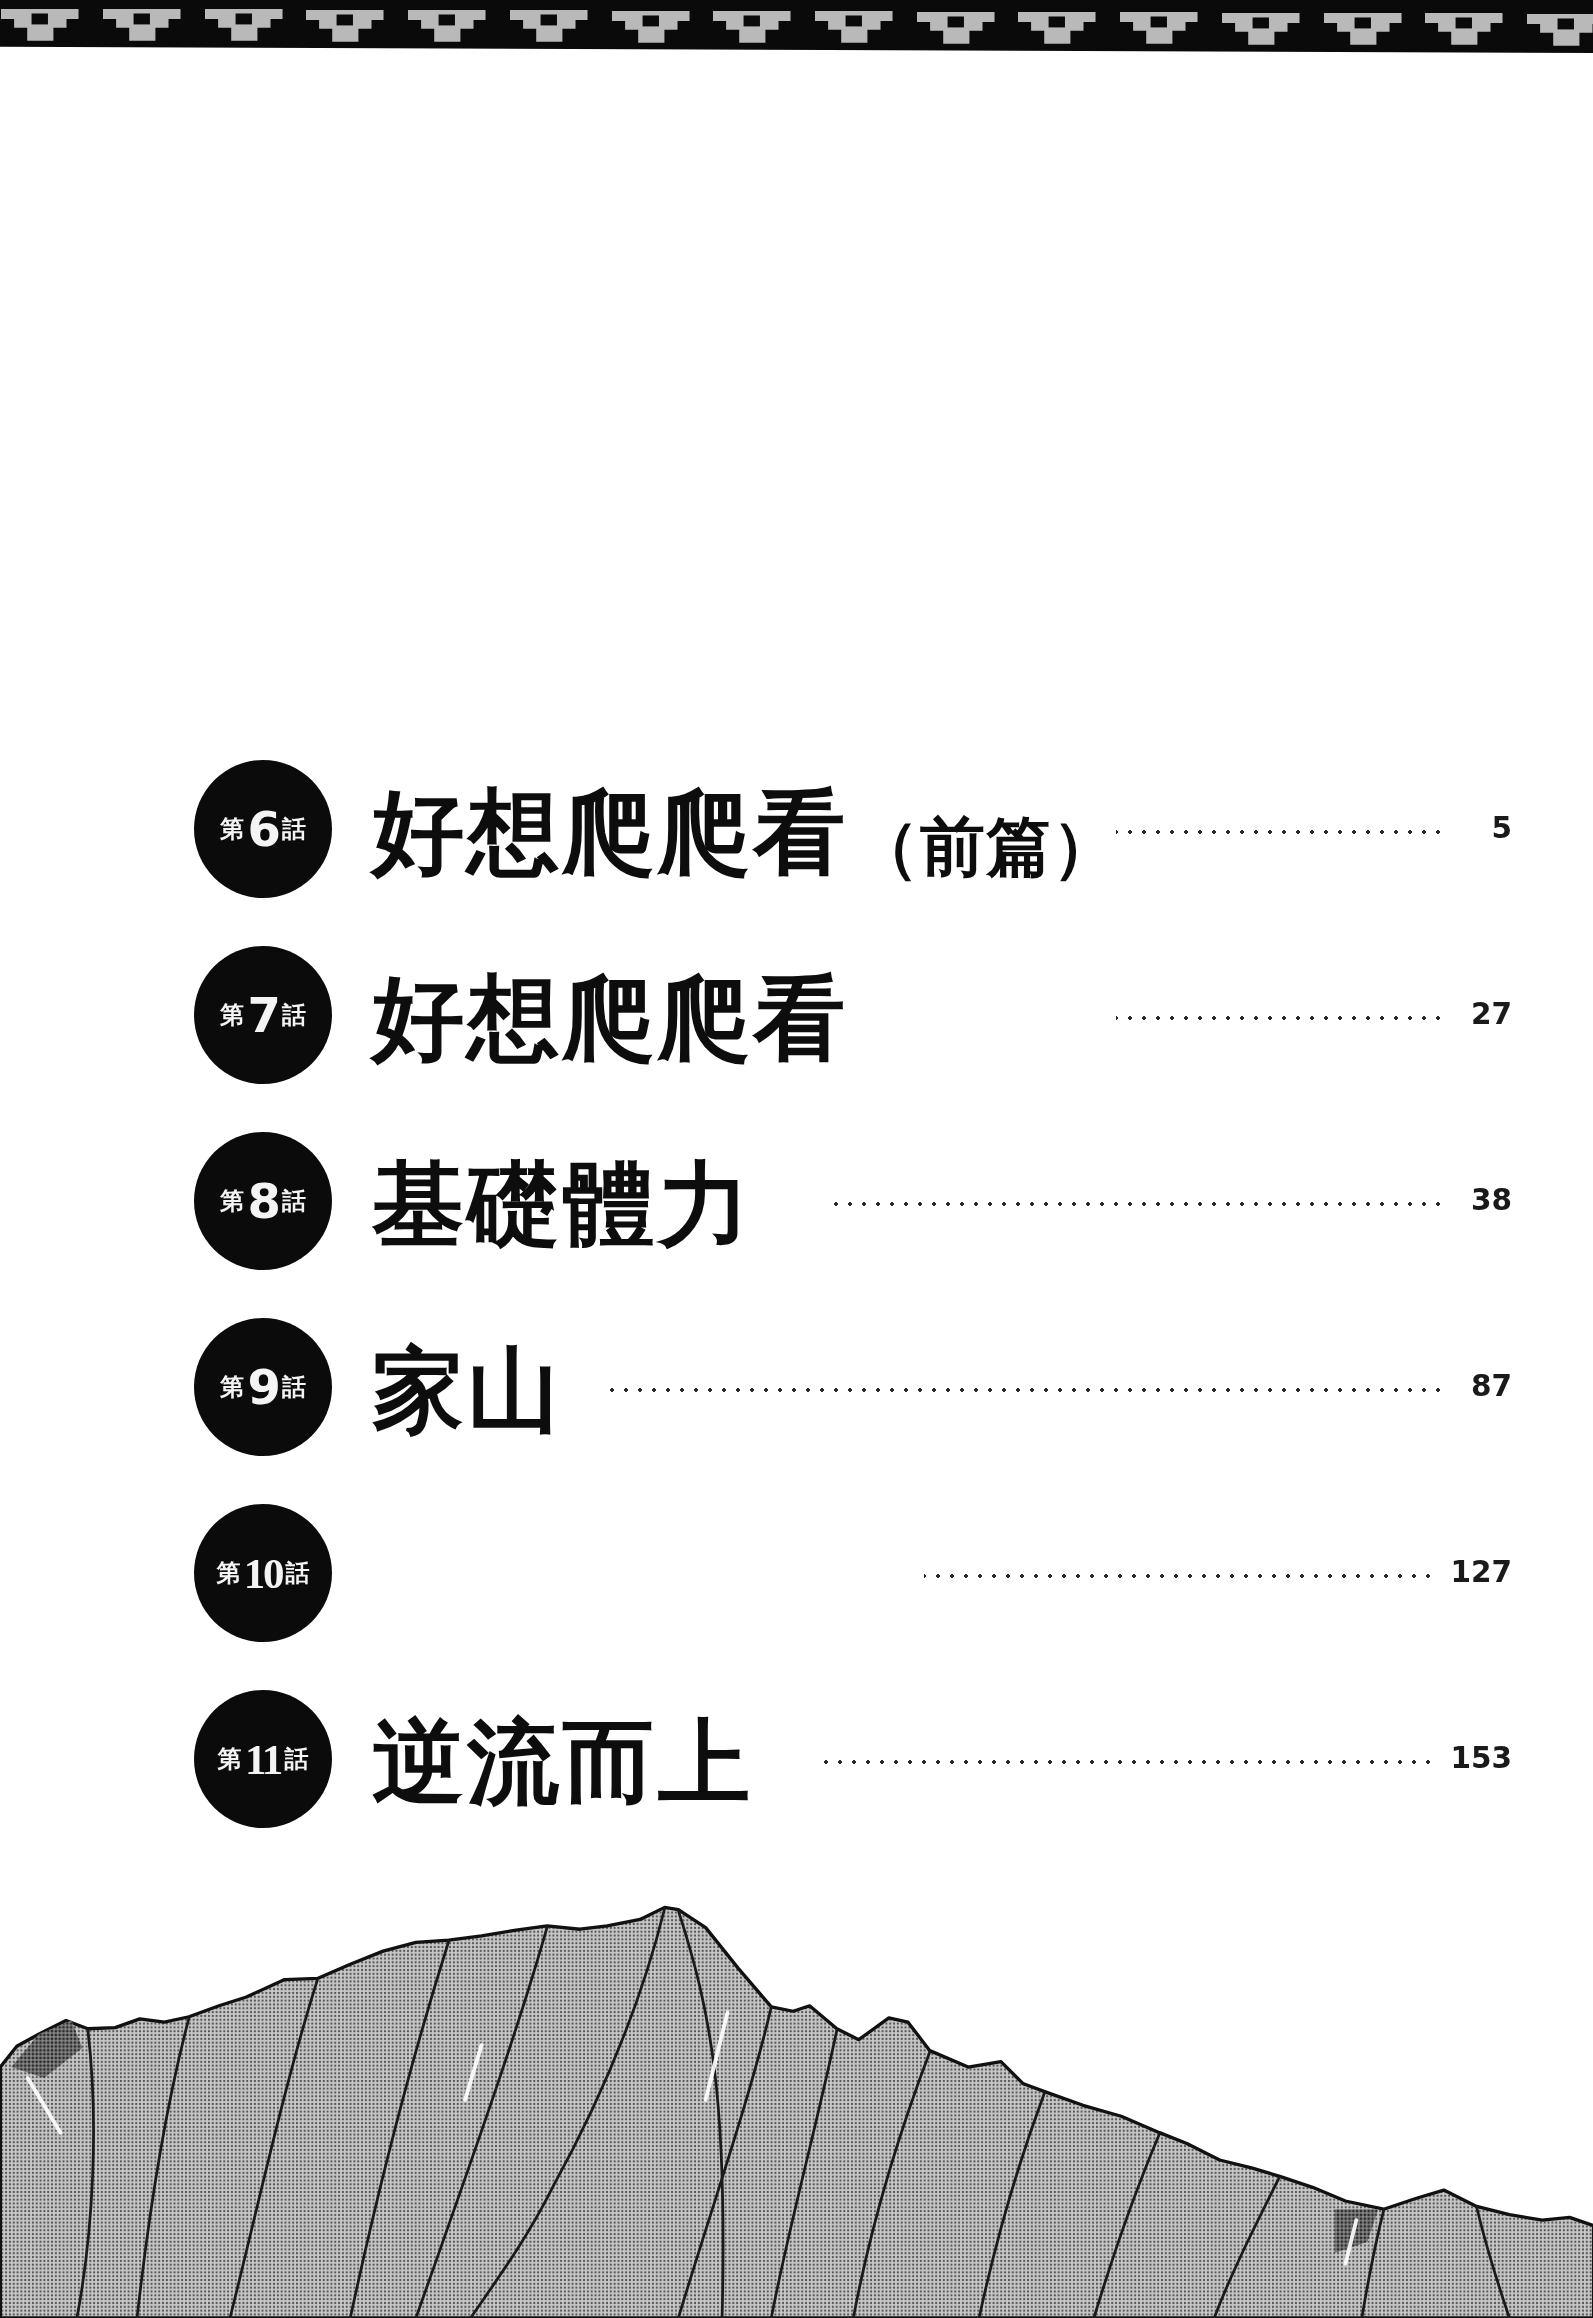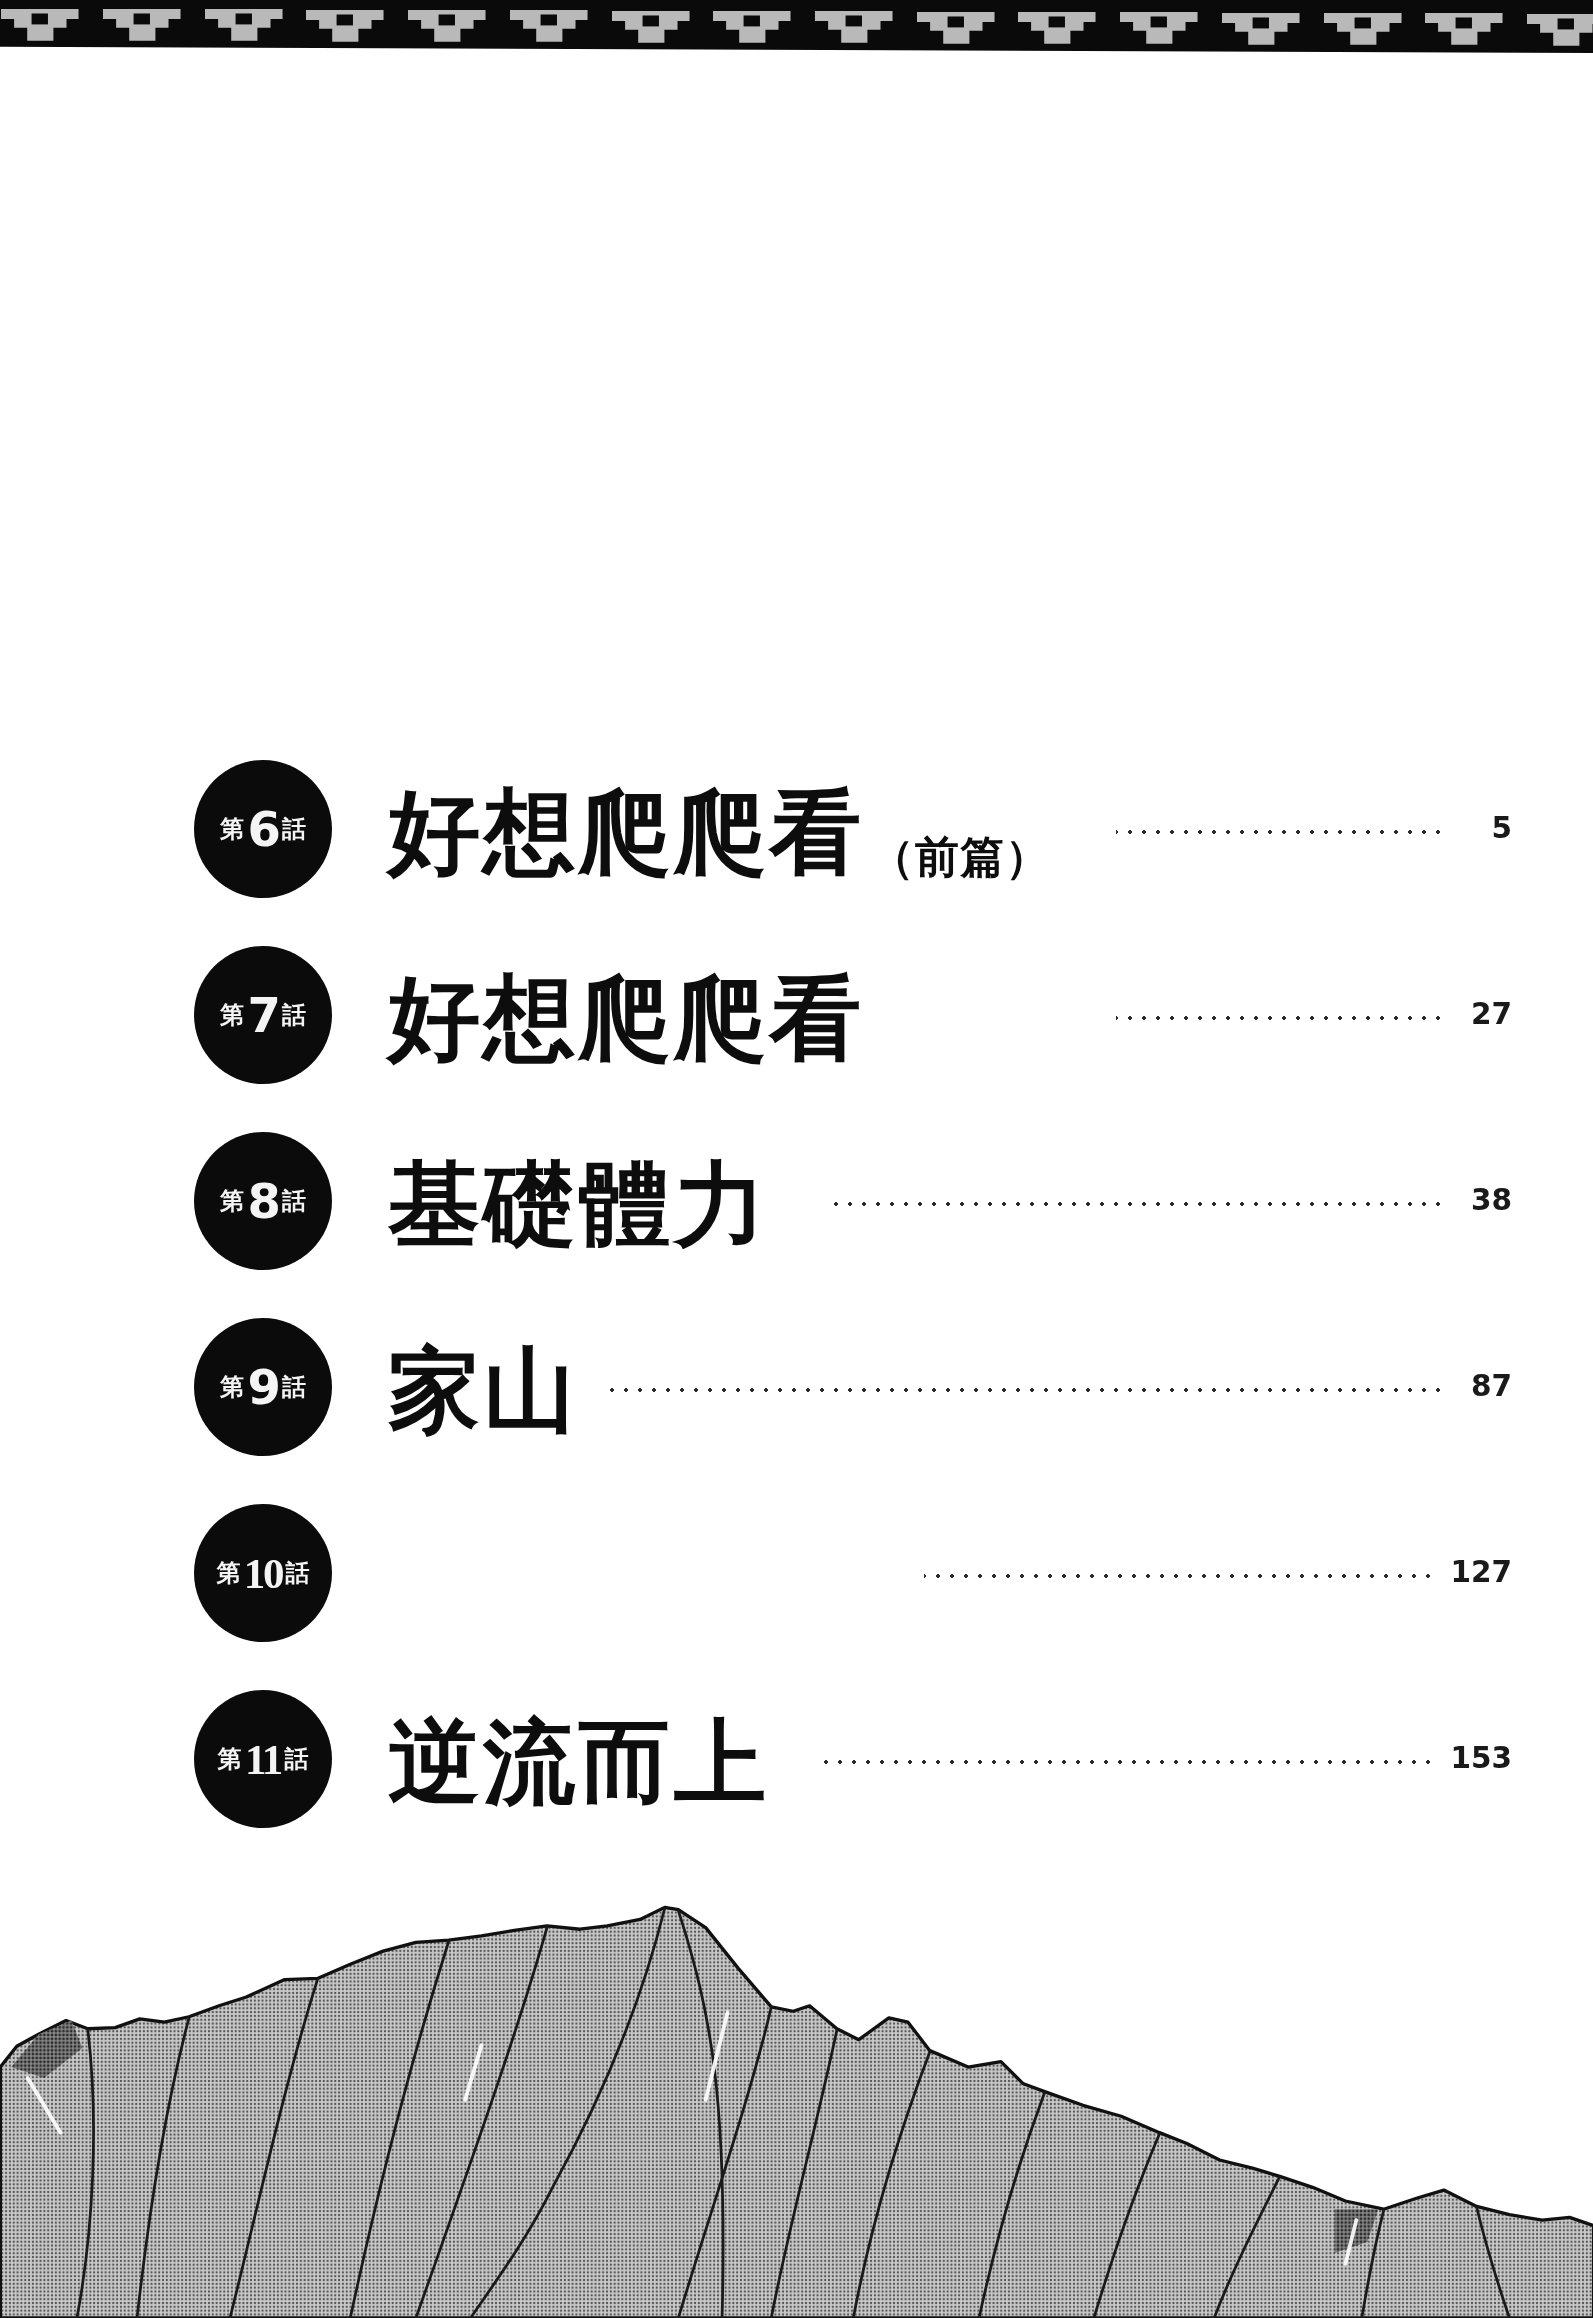--- a/index.html
+++ b/index.html
@@ -20,26 +20,26 @@
   .ep-circle {
     position:absolute; left:194px; top:0; width:138px; height:138px;
     border-radius:50%; background:#0b0b0b;
     display:flex; align-items:center; justify-content:center;
     color:#f4f4f4; font-weight:bold;
   }
   .ep-circle .di, .ep-circle .hua { font-size:24px; line-height:1; }
   .ep-circle .num { font-size:48px; line-height:1; margin:0 3.3px; letter-spacing:-2.2px; }
   .ep-circle.two .num { font-size:43px;font-family:Liberation Serif, serif; }
   .title {
-    position:absolute; left:388px; top:21px; height:98px;
+    position:absolute; left:372px; top:21px; height:98px;
     display:flex; align-items:flex-end;
     font-weight:bold; color:#0d0d0d; white-space:nowrap;
   }
   .title .main { font-size:92px; line-height:1; letter-spacing:3.3px; }
-  .title .sub { font-size:44px; line-height:1; margin-left:5.5px; letter-spacing:1.1px; }
+  .title .sub { font-size:65px; line-height:1; margin-left:5.5px; letter-spacing:1.1px; }
   .leader {
     position:absolute; top:70px; height:4.4px; right:149px;
     background-image: radial-gradient(circle, #2a2a2a 1.8px, transparent 2.1px);
     background-size:14px 4.4px; background-repeat:repeat-x; background-position:right center;
   }
   .page {
     position:absolute; right:82px; top:54px; font-size:29.5px; font-weight:bold;
     color:#1a1a1a; text-align:right; line-height:1;
   }
   .mountain { position:absolute; left:0; top:1903px; width:1594px; height:415px; }

